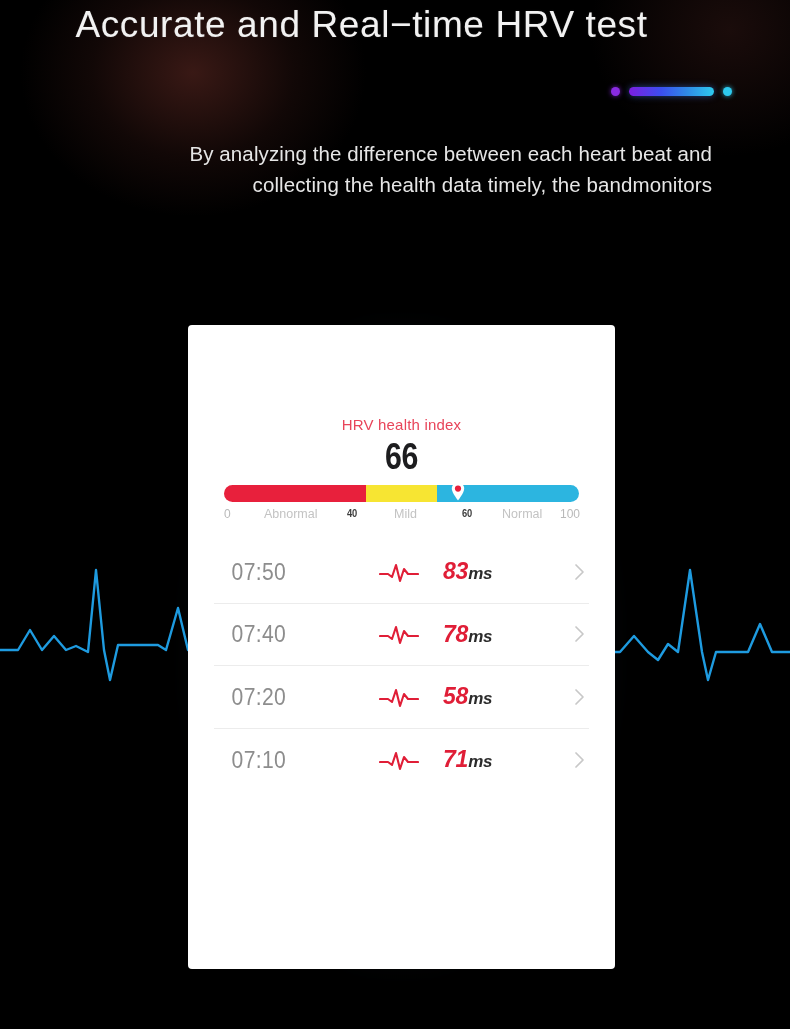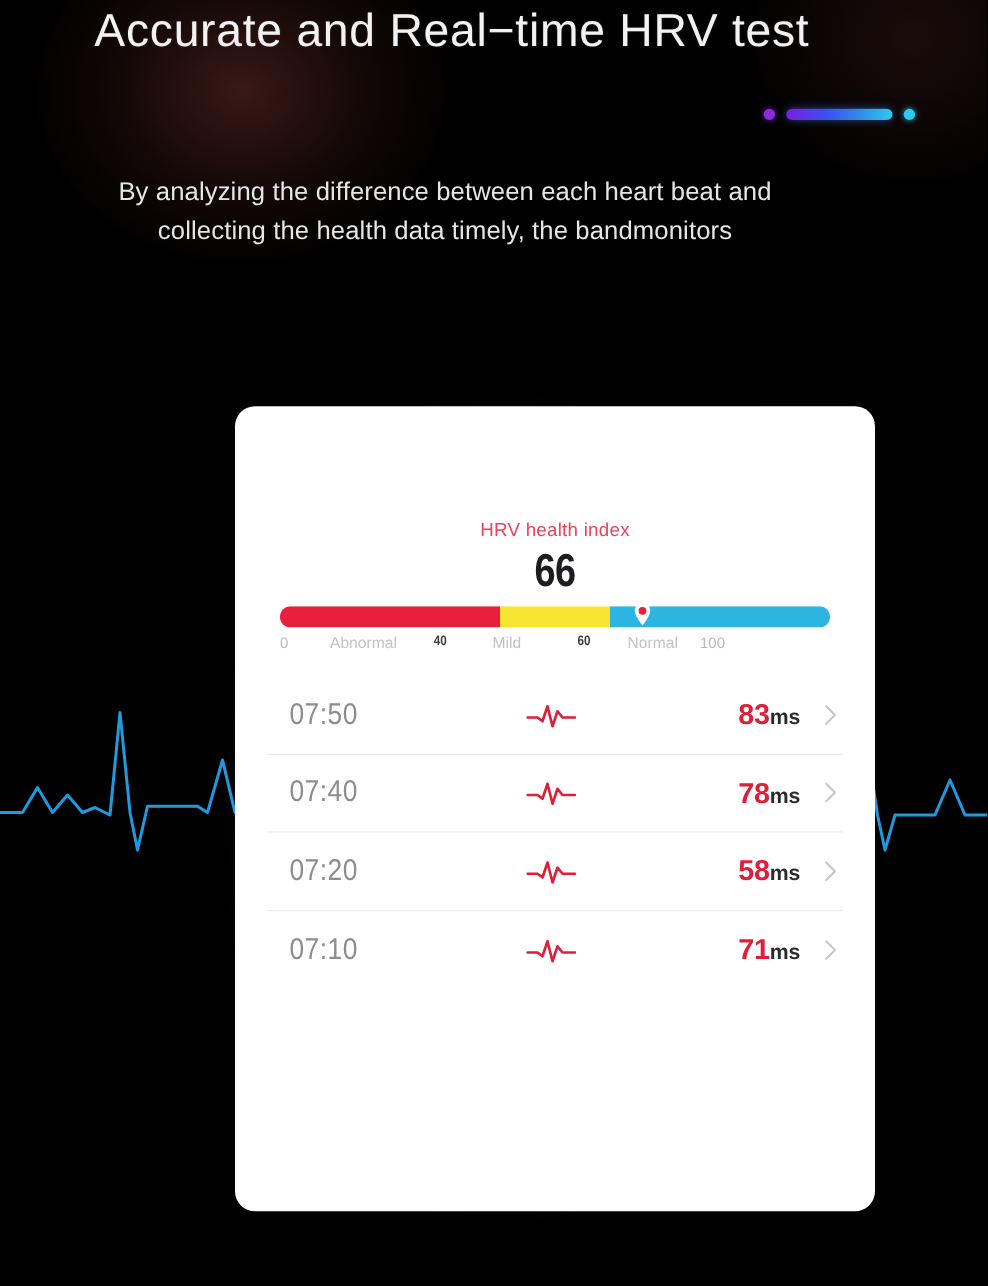--- a/index.html
+++ b/index.html
@@ -62,21 +62,21 @@
     box-shadow: 0 0 7px rgba(60,120,240,0.55);
   }
   .divider-dot-right {
     width:9px; height:9px; border-radius:50%;
     background:#2ec9ee;
     box-shadow: 0 0 5px rgba(46,201,238,0.85);
   }
 
   .subtitle {
     position:absolute; left:0; top:138px; width:712px;
-    text-align:center;
+    text-align:right;
     color:#e6e6e6;
     font-size: 20.5px;
     font-weight: 300;
     line-height: 31px;
     letter-spacing: 0.1px;
   }
   .subtitle span { display:block; }
 
   
   .ecg-bg {
@@ -94,23 +94,23 @@
                 rgba(120,170,210,0.30) 0%,
                 rgba(60,100,140,0.16) 45%,
                 rgba(0,0,0,0) 72%);
     filter: blur(6px);
     pointer-events:none;
   }
 
   .card {
     position:absolute;
     left:188px; top:325px;
-    width:512px; height:644px;
+    width:427px; height:644px;
     background:#ffffff;
-    border-radius: 16px;
+    border-radius: 4px;
     overflow:hidden;
   }
 
   
   .gauge-block {
     padding: 91px 36px 0 36px;
   }
   .gauge-title {
     text-align:center;
     color:#e8455a;
@@ -214,22 +214,23 @@
     padding-left:20px;
   }
   .row-icon {
     flex:1 1 auto;
     display:flex;
     justify-content:center;
     align-items:center;
   }
   .row-value {
     width:112px;
-    text-align:right;
+    text-align:left;
     white-space:nowrap;
+    font-style:italic;
   }
   .val-num {
     color:#e01e37;
     font-family:"Liberation Sans Narrow","Liberation Sans", sans-serif;
     font-size:23px;
     font-weight:700;
     letter-spacing:-0.2px;
   }
   .val-unit {
     color:#2b2b2b;

